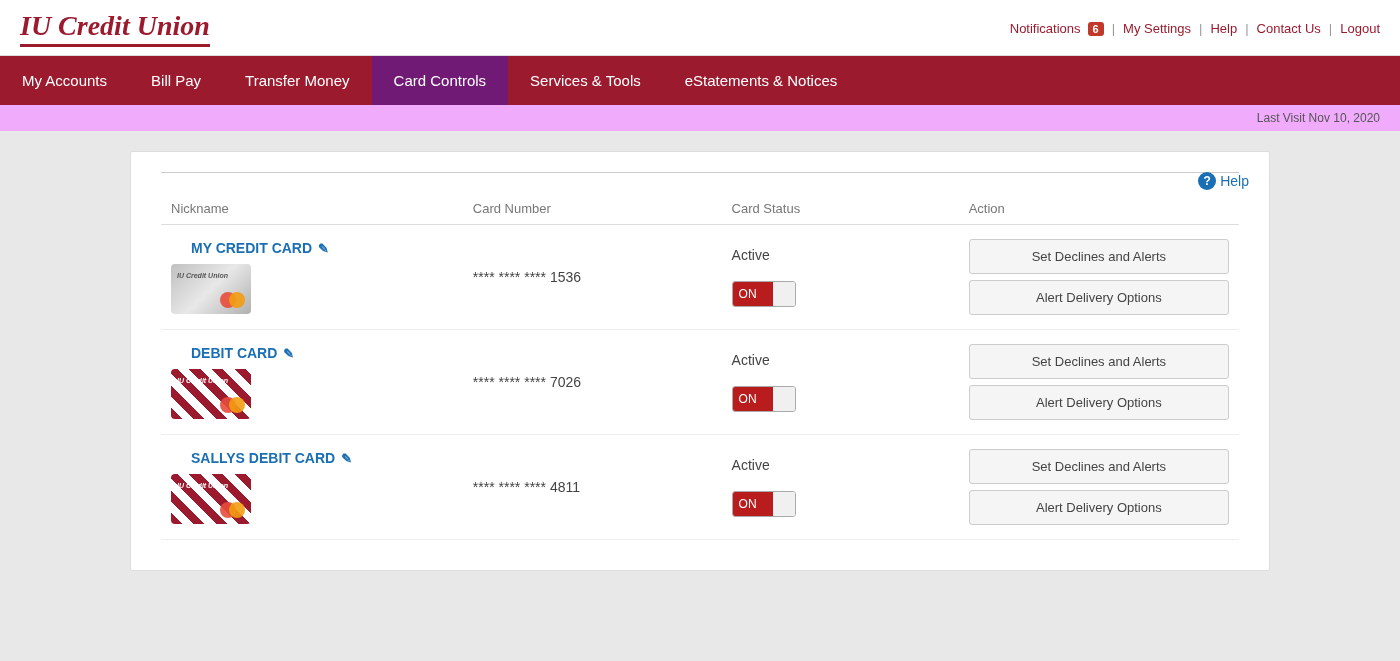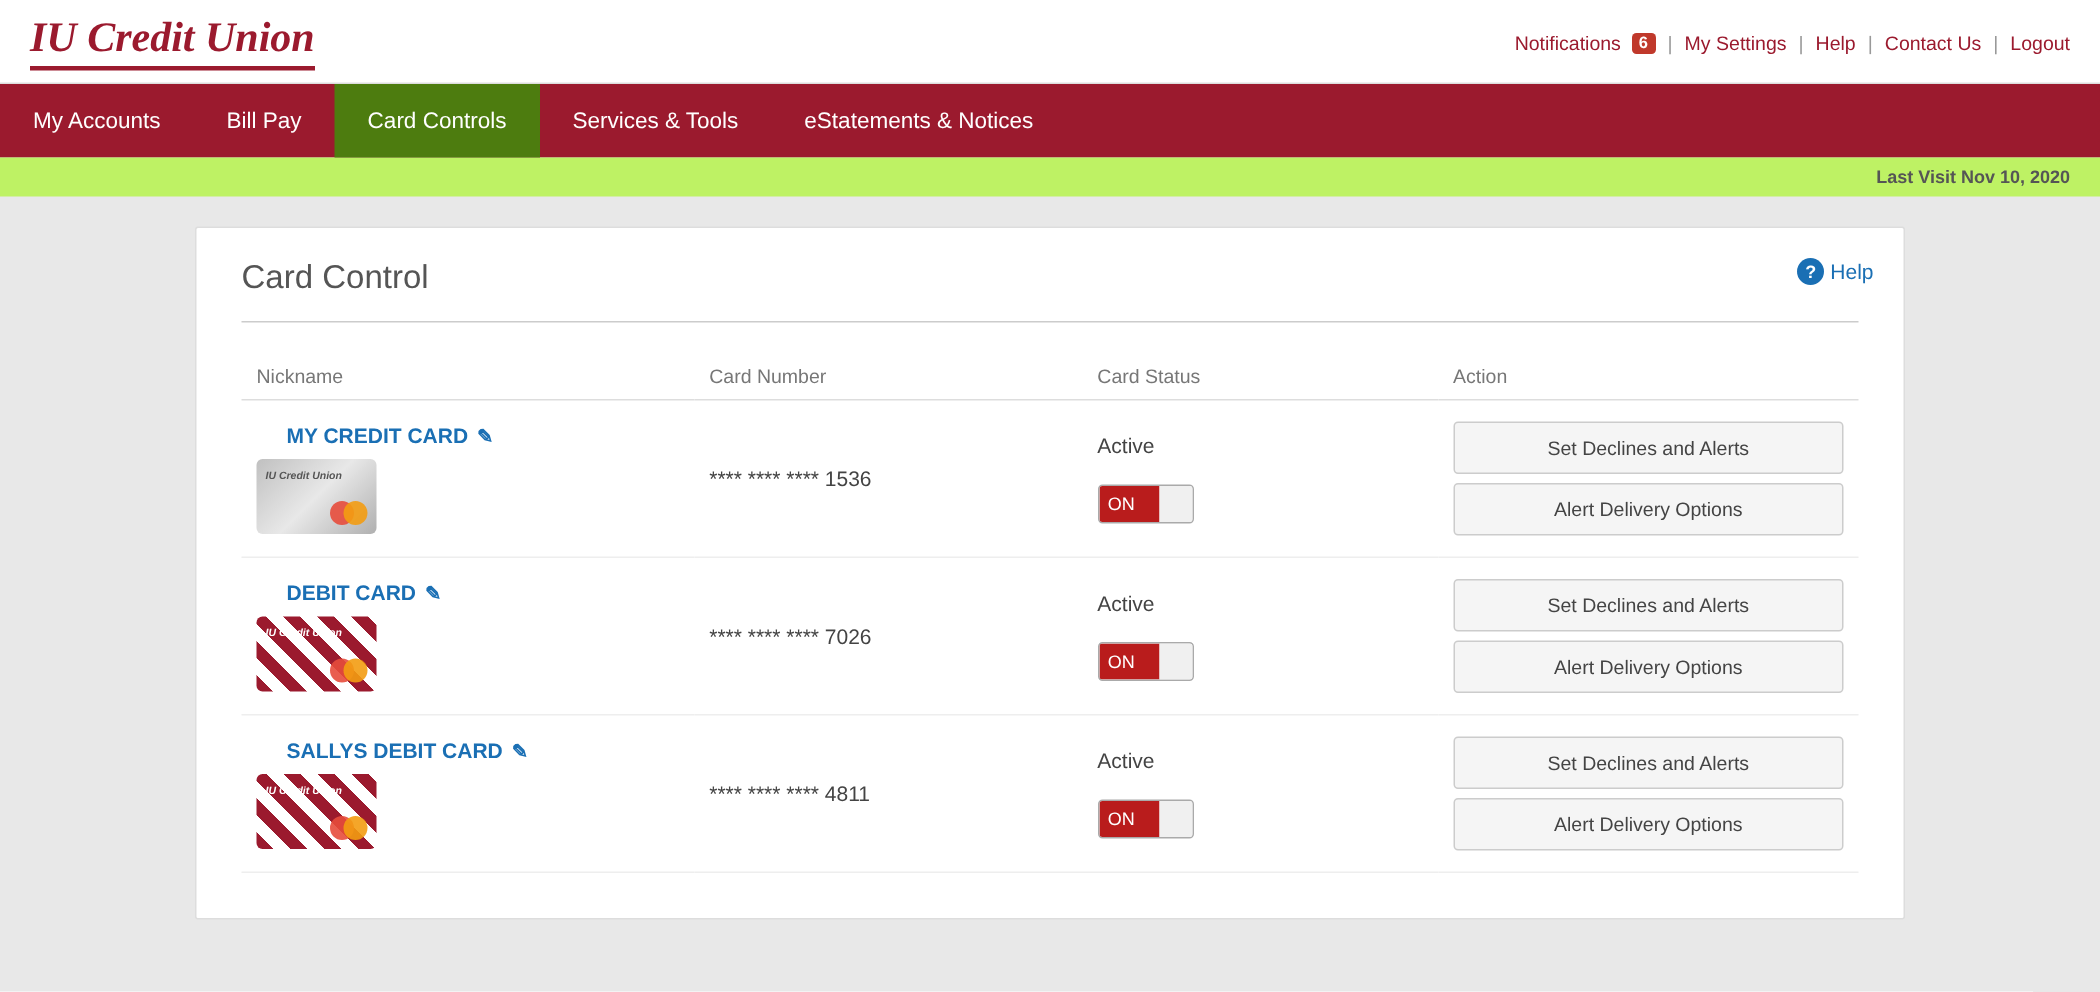--- a/index.html
+++ b/index.html
@@ -58,30 +58,29 @@
       color: #fff;
       text-decoration: none;
       padding: 16px 22px;
       font-size: 15px;
       font-weight: 400;
       display: flex;
       align-items: center;
       white-space: nowrap;
       cursor: pointer;
     }
-    .nav-bar a.active { background: #4d7c0f; }
+    .nav-bar a.active { background: #701a75; }
 
     
     .last-visit {
-      background: #bef264;
+      background: #f0abfc;
       text-align: right;
       padding: 6px 20px;
       font-size: 12px;
       color: #555;
-      font-weight: bold;
     }
 
     
     .main-content {
       display: flex;
       justify-content: center;
       padding: 20px 60px;
     }
     .card-control-panel {
       background: #fff;
@@ -296,34 +295,34 @@
     <span class="separator">|</span>
     <a>Contact Us</a>
     <span class="separator">|</span>
     <a>Logout</a>
   </div>
 </div>
 
 <nav class="nav-bar">
   <a>My Accounts</a>
   <a>Bill Pay</a>
+  <a>Transfer Money</a>
   <a class="active">Card Controls</a>
   <a>Services &amp; Tools</a>
   <a>eStatements &amp; Notices</a>
 </nav>
 
 <div class="last-visit">Last Visit Nov 10, 2020</div>
 
 <div class="main-content">
   <div class="card-control-panel">
     <a class="help-link">
       <span class="help-icon">?</span>
       <span>Help</span>
     </a>
-    <h1 class="panel-title">Card Control</h1>
     <hr class="divider">
 
     <table class="card-table">
       <thead>
         <tr>
           <th class="td-nickname">Nickname</th>
           <th class="td-number">Card Number</th>
           <th class="td-status">Card Status</th>
           <th class="td-action">Action</th>
         </tr>

